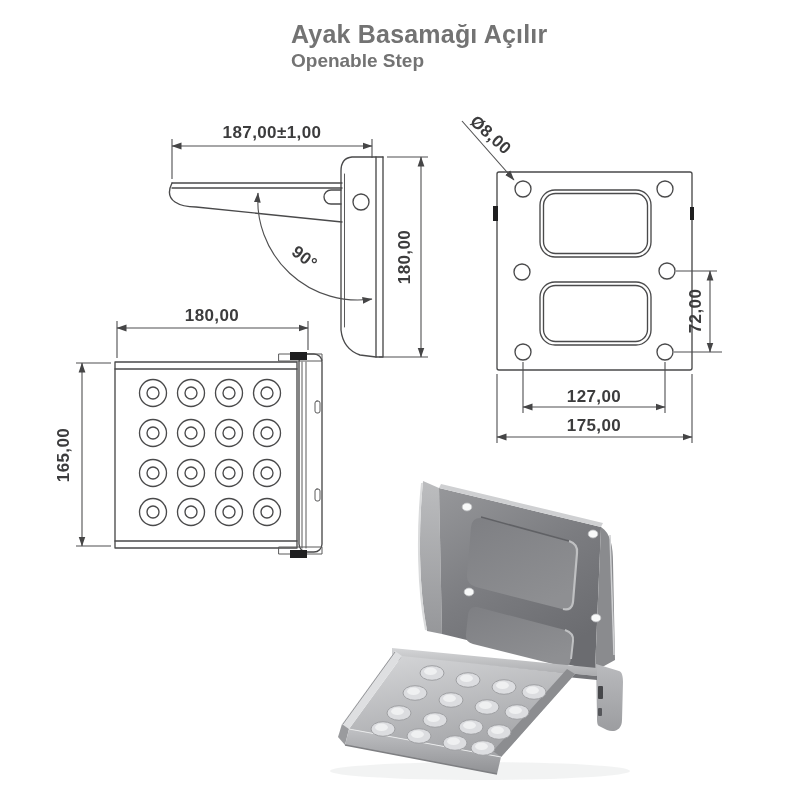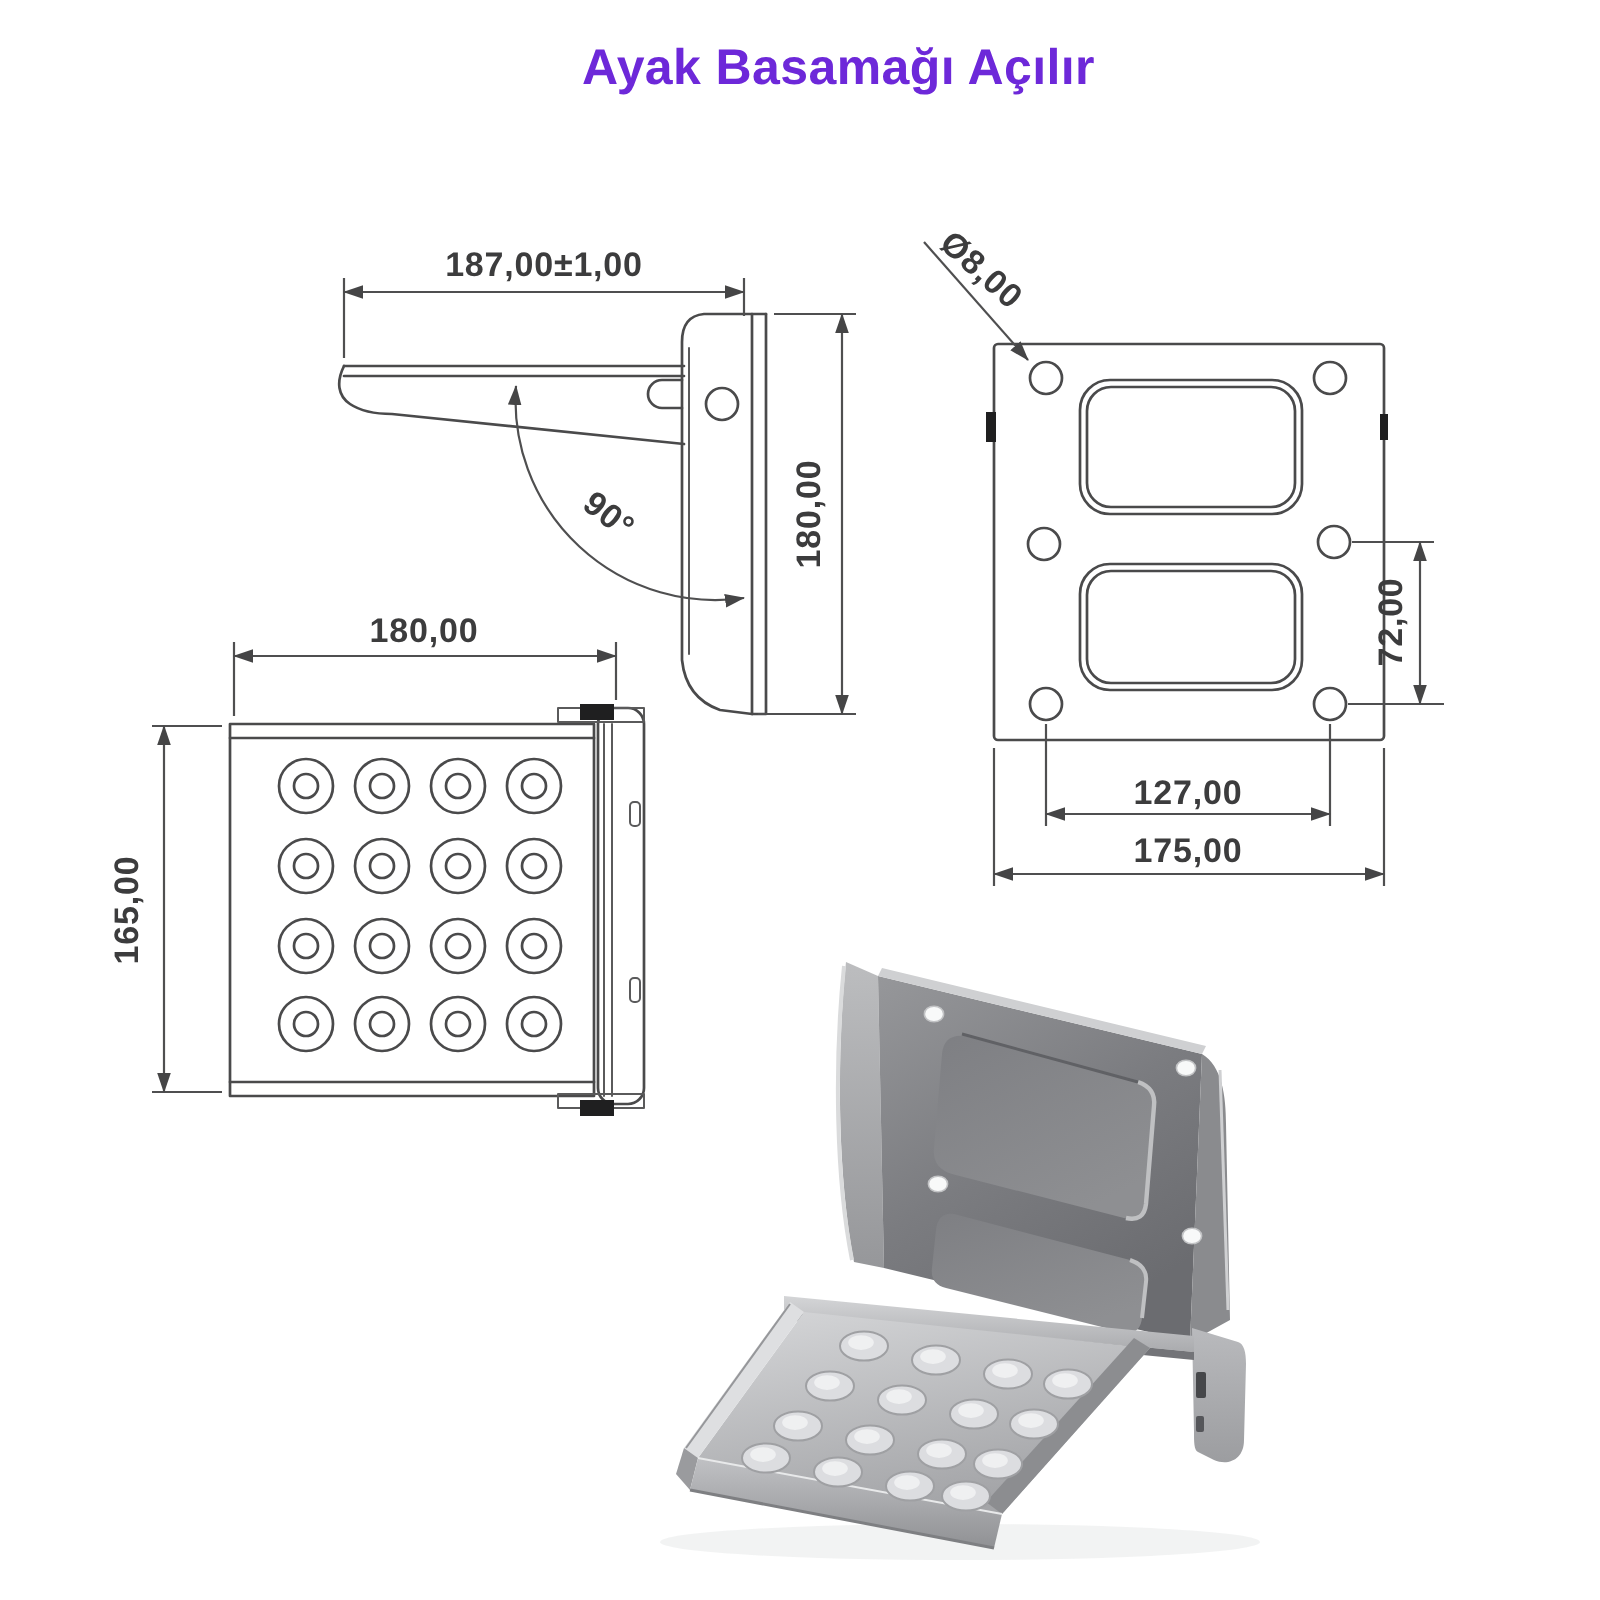--- a/index.html
+++ b/index.html
@@ -1,38 +1,39 @@
 <!DOCTYPE html>
 <html><head>
 <meta charset="utf-8">
 <style>
   html,body{margin:0;padding:0}
   body{
     width:800px;height:800px;position:relative;background:#ffffff;
     font-family:"Liberation Sans", sans-serif;overflow:hidden;
   }
-  .title-block{position:absolute;left:291px;top:20px;color:#6d28d9}
+  .title-block{position:absolute;left:291px;top:20px;color:#737373}
   .title-main{font-size:25px;font-weight:bold;line-height:1.15;letter-spacing:.2px;margin:0}
   .title-sub{font-size:19px;font-weight:bold;line-height:1.15;margin:1px 0 0 0}
   svg text{
     font-family:"Liberation Sans", sans-serif;
     font-weight:bold;fill:#3c3c3d;font-size:17px;letter-spacing:.4px;
   }
   .ln{stroke:#4a4a4b;stroke-width:1.35;fill:none;stroke-linecap:round;stroke-linejoin:round}
   .thin{stroke:#5a5a5b;stroke-width:1;fill:none}
   .dim{stroke:#4f4f50;stroke-width:1.1;fill:none}
   .blk{fill:#1f1f20;stroke:none}
 </style>
 </head>
 <body>
 
 
 
 <div class="title-block">
   <h1 class="title-main">Ayak Basamağı Açılır</h1>
+  <h2 class="title-sub">Openable Step</h2>
 </div>
 
 <svg width="800" height="800" viewBox="0 0 800 800">
   <defs>
     <marker id="ar" markerWidth="11" markerHeight="9" refX="9.5" refY="4" orient="auto-start-reverse" markerUnits="userSpaceOnUse">
       <path d="M0,0.6 L10,4 L0,7.4 Z" fill="#454546"></path>
     </marker>
     <linearGradient id="gFace" x1="0" y1="0" x2="0.55" y2="1">
       <stop offset="0" stop-color="#96979a"></stop>
         <stop offset="0.55" stop-color="#7b7c80"></stop>

